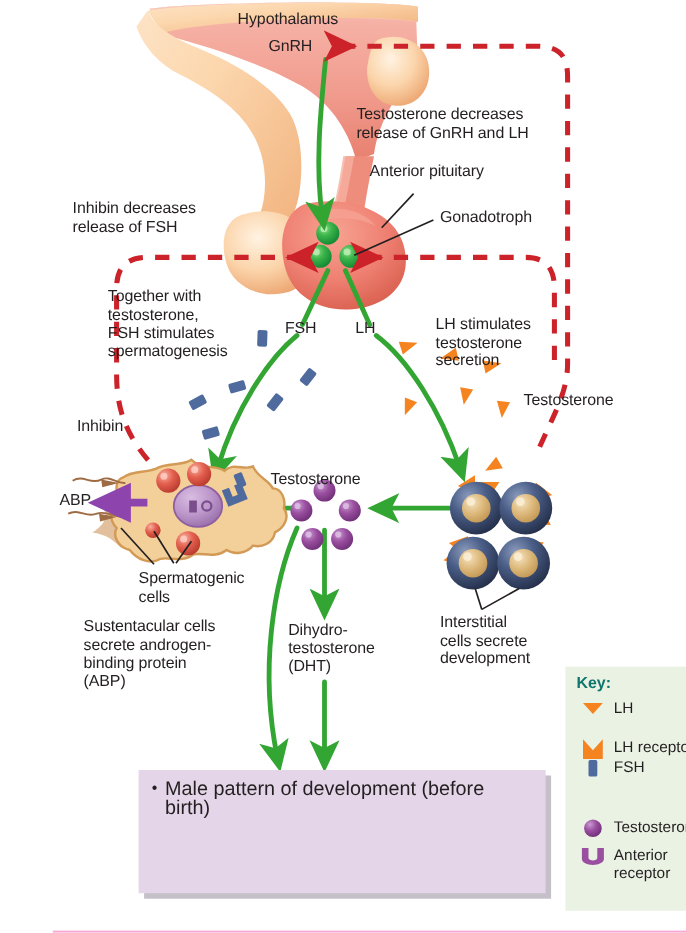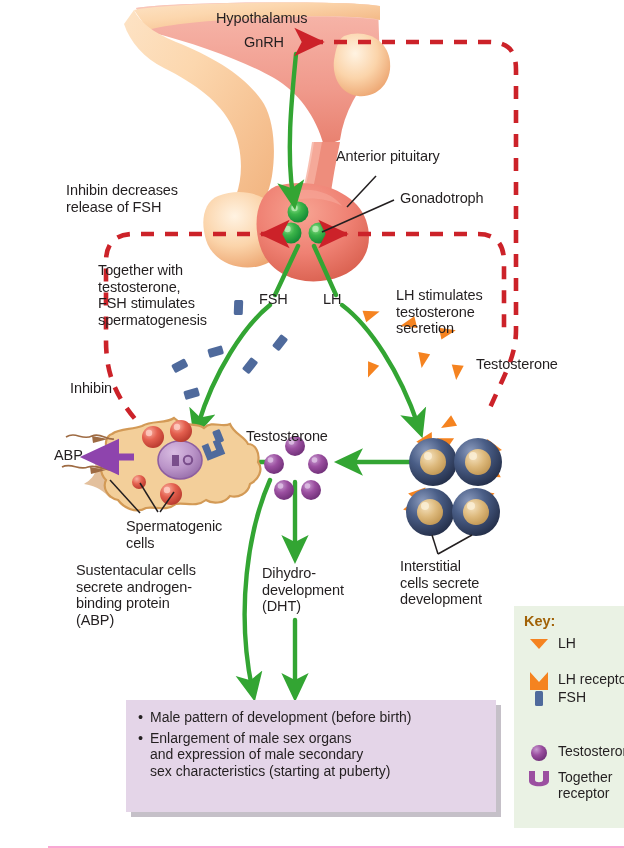--- a/index.html
+++ b/index.html
@@ -28,33 +28,33 @@
   #effects-box{
     position:absolute;left:78px;top:700px;width:370px;height:112px;
     background:#e4d5e8;
     box-shadow:5px 5px 0 0 rgba(150,140,155,0.55);
   }
   #effects-list{
     margin:0;padding:9px 10px 0 12px;list-style:none;
   }
   #effects-list li{
     position:relative;padding-left:12px;
-    font-size:14px;line-height:16.6px;color:#231f20;
+    font-size:18px;line-height:16.6px;color:#231f20;
     margin-bottom:4px;white-space:pre-line;
   }
   #effects-list li:before{
     content:"\2022";position:absolute;left:0;top:0;font-size:14.5px;
   }
 
   
   #key-box{
     position:absolute;left:466px;top:606px;width:148px;height:222px;
     background:#eaf2e4;
   }
-  #key-title{position:absolute;left:10px;top:7px;font-size:14.5px;font-weight:bold;color:#a16207;}
+  #key-title{position:absolute;left:10px;top:7px;font-size:14.5px;font-weight:bold;color:#0f766e;}
   .key-row{position:absolute;left:0;width:148px;height:22px;}
   .key-glyph{position:absolute;left:12px;top:0;width:26px;height:22px;}
   .key-text{position:absolute;left:44px;top:2px;font-size:14px;color:#231f20;line-height:15.5px;white-space:pre-line;}
 </style>
 </head>
 <body>
 
 <div id="page">
 
   <svg class="layer" viewBox="0 0 624 848">
@@ -307,20 +307,22 @@
       <path d="M92,513 L62,480"></path>
       <path d="M110,512 L92,483"></path>
       <path d="M112,512 L126,492"></path>
       <path d="M390,554 L384,535"></path>
       <path d="M390,554 L424,535"></path>
     </g>
   </svg>
 
   <div class="lbl" style="left:168px;top:10px;">Hypothalamus</div>
   <div class="lbl" style="left:196px;top:34px;">GnRH</div>
+  <div class="lbl" style="left:276px;top:96px;">Testosterone decreases
+release of GnRH and LH</div>
   <div class="lbl" style="left:288px;top:148px;text-align:right;">Anterior pituitary</div>
   <div class="lbl" style="left:352px;top:190px;">Gonadotroph</div>
   <div class="lbl" style="left:18px;top:182px;">Inhibin decreases
 release of FSH</div>
   <div class="lbl" style="left:50px;top:262px;">Together with
 testosterone,
 FSH stimulates
 spermatogenesis</div>
   <div class="lbl" style="left:211px;top:291px;">FSH</div>
   <div class="lbl" style="left:275px;top:291px;">LH</div>
@@ -331,32 +333,29 @@
   <div class="lbl" style="left:22px;top:380px;">Inhibin</div>
   <div class="lbl b" style="left:6px;top:447px;font-weight:normal;">ABP</div>
   <div class="lbl" style="left:198px;top:428px;">Testosterone</div>
   <div class="lbl" style="left:78px;top:518px;">Spermatogenic
 cells</div>
   <div class="lbl" style="left:28px;top:562px;">Sustentacular cells
 secrete androgen-
 binding protein
 (ABP)</div>
   <div class="lbl" style="left:214px;top:565px;">Dihydro-
-development
+testosterone
 (DHT)</div>
   <div class="lbl" style="left:352px;top:558px;">Interstitial
 cells secrete
 development</div>
 
   <div id="effects-box">
     <ul id="effects-list">
       <li>Male pattern of development (before birth)</li>
-      <li>Enlargement of male sex organs
-and expression of male secondary
-sex characteristics (starting at puberty)</li>
     </ul>
   </div>
 
   <div id="key-box">
     <div id="key-title">Key:</div>
 
     <div class="key-row" style="top:28px;">
       <span class="key-glyph">
         <svg width="26" height="22" viewBox="0 0 26 22">
             <path d="M4,5 L22,5 L13,15 Z" fill="#f58320"></path>
@@ -399,18 +398,18 @@
       </span>
       <span class="key-text">Testosterone</span>
     </div>
 
     <div class="key-row" style="top:162px;height:34px;">
       <span class="key-glyph">
         <svg width="26" height="22" viewBox="0 0 26 22">
           <path d="M3,3 L9,3 L9,12 C9,15 17,15 17,12 L17,3 L23,3 L23,13 C23,20 3,20 3,13 Z" fill="#9b4fa0"></path>
         </svg>
       </span>
-      <span class="key-text">Together
+      <span class="key-text">Anterior
 receptor</span>
     </div>
   </div>
 
 </div>
 
 </body></html>

